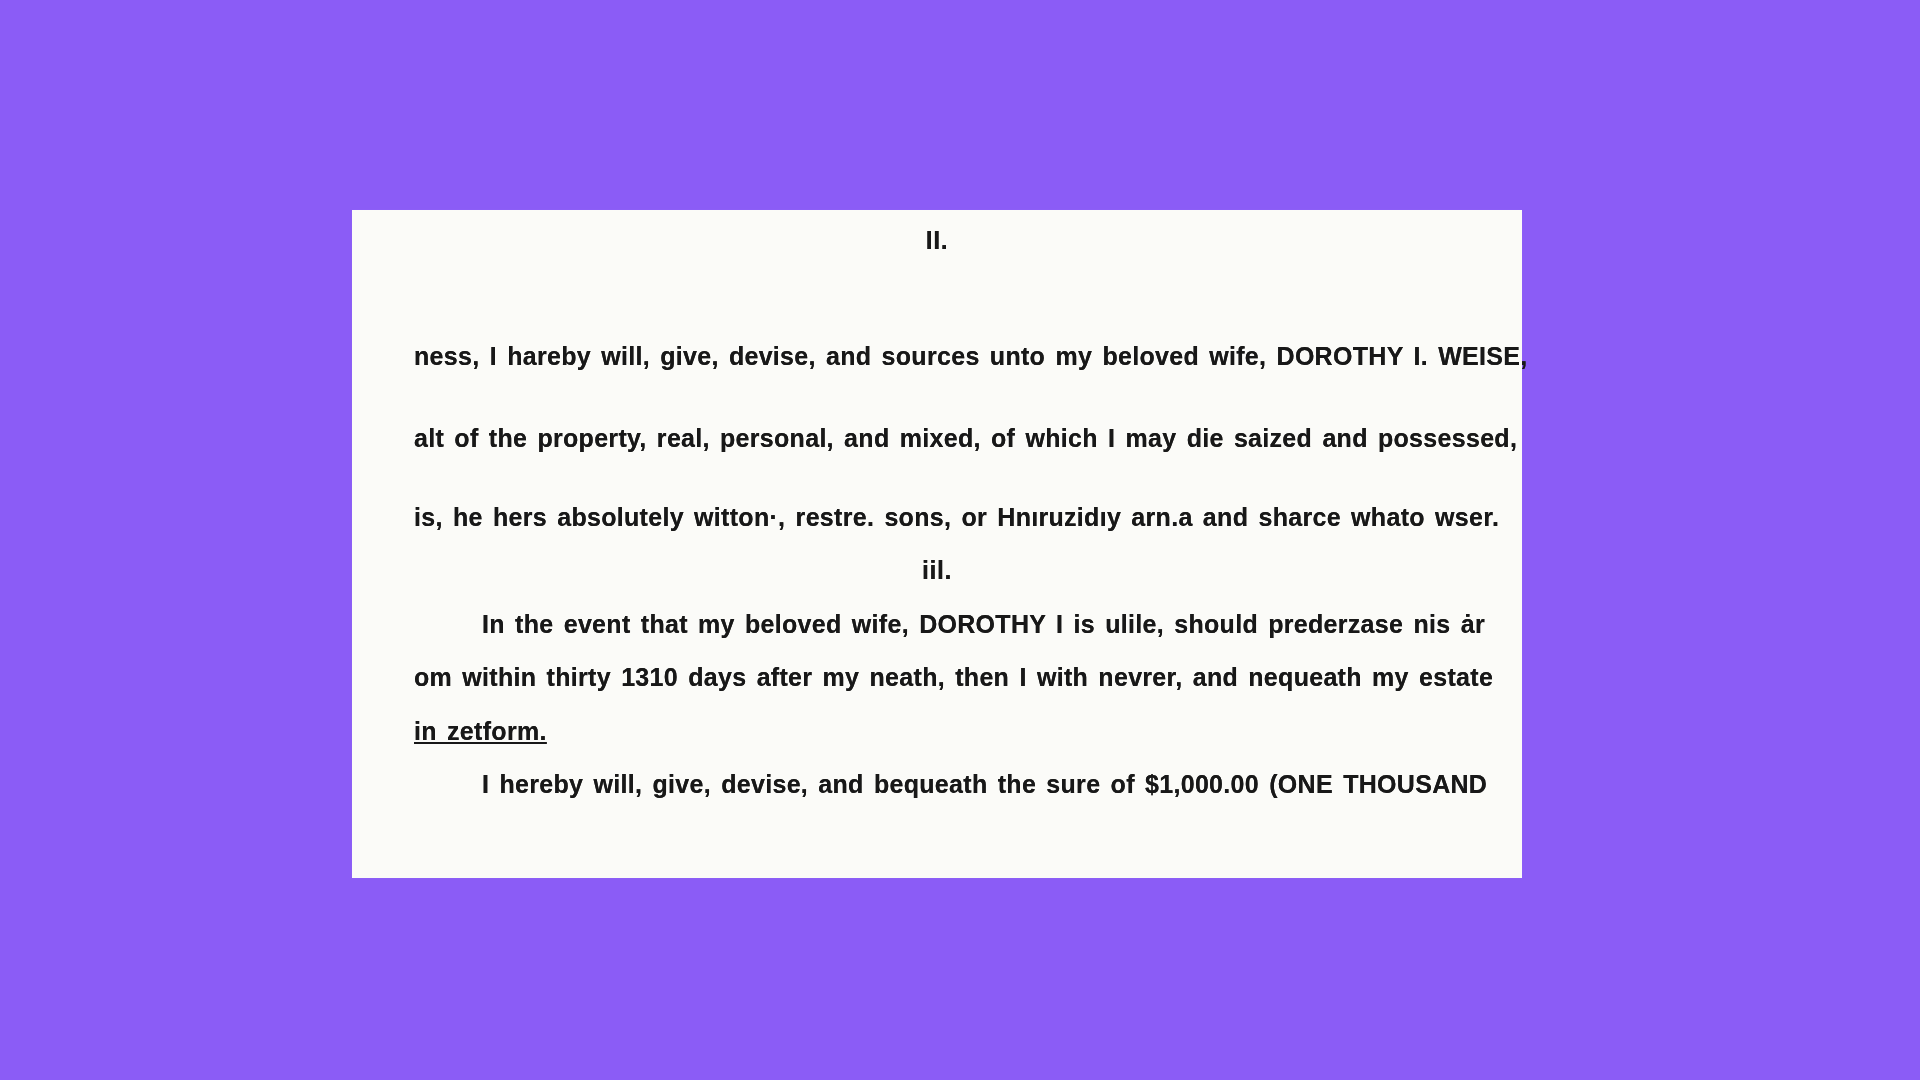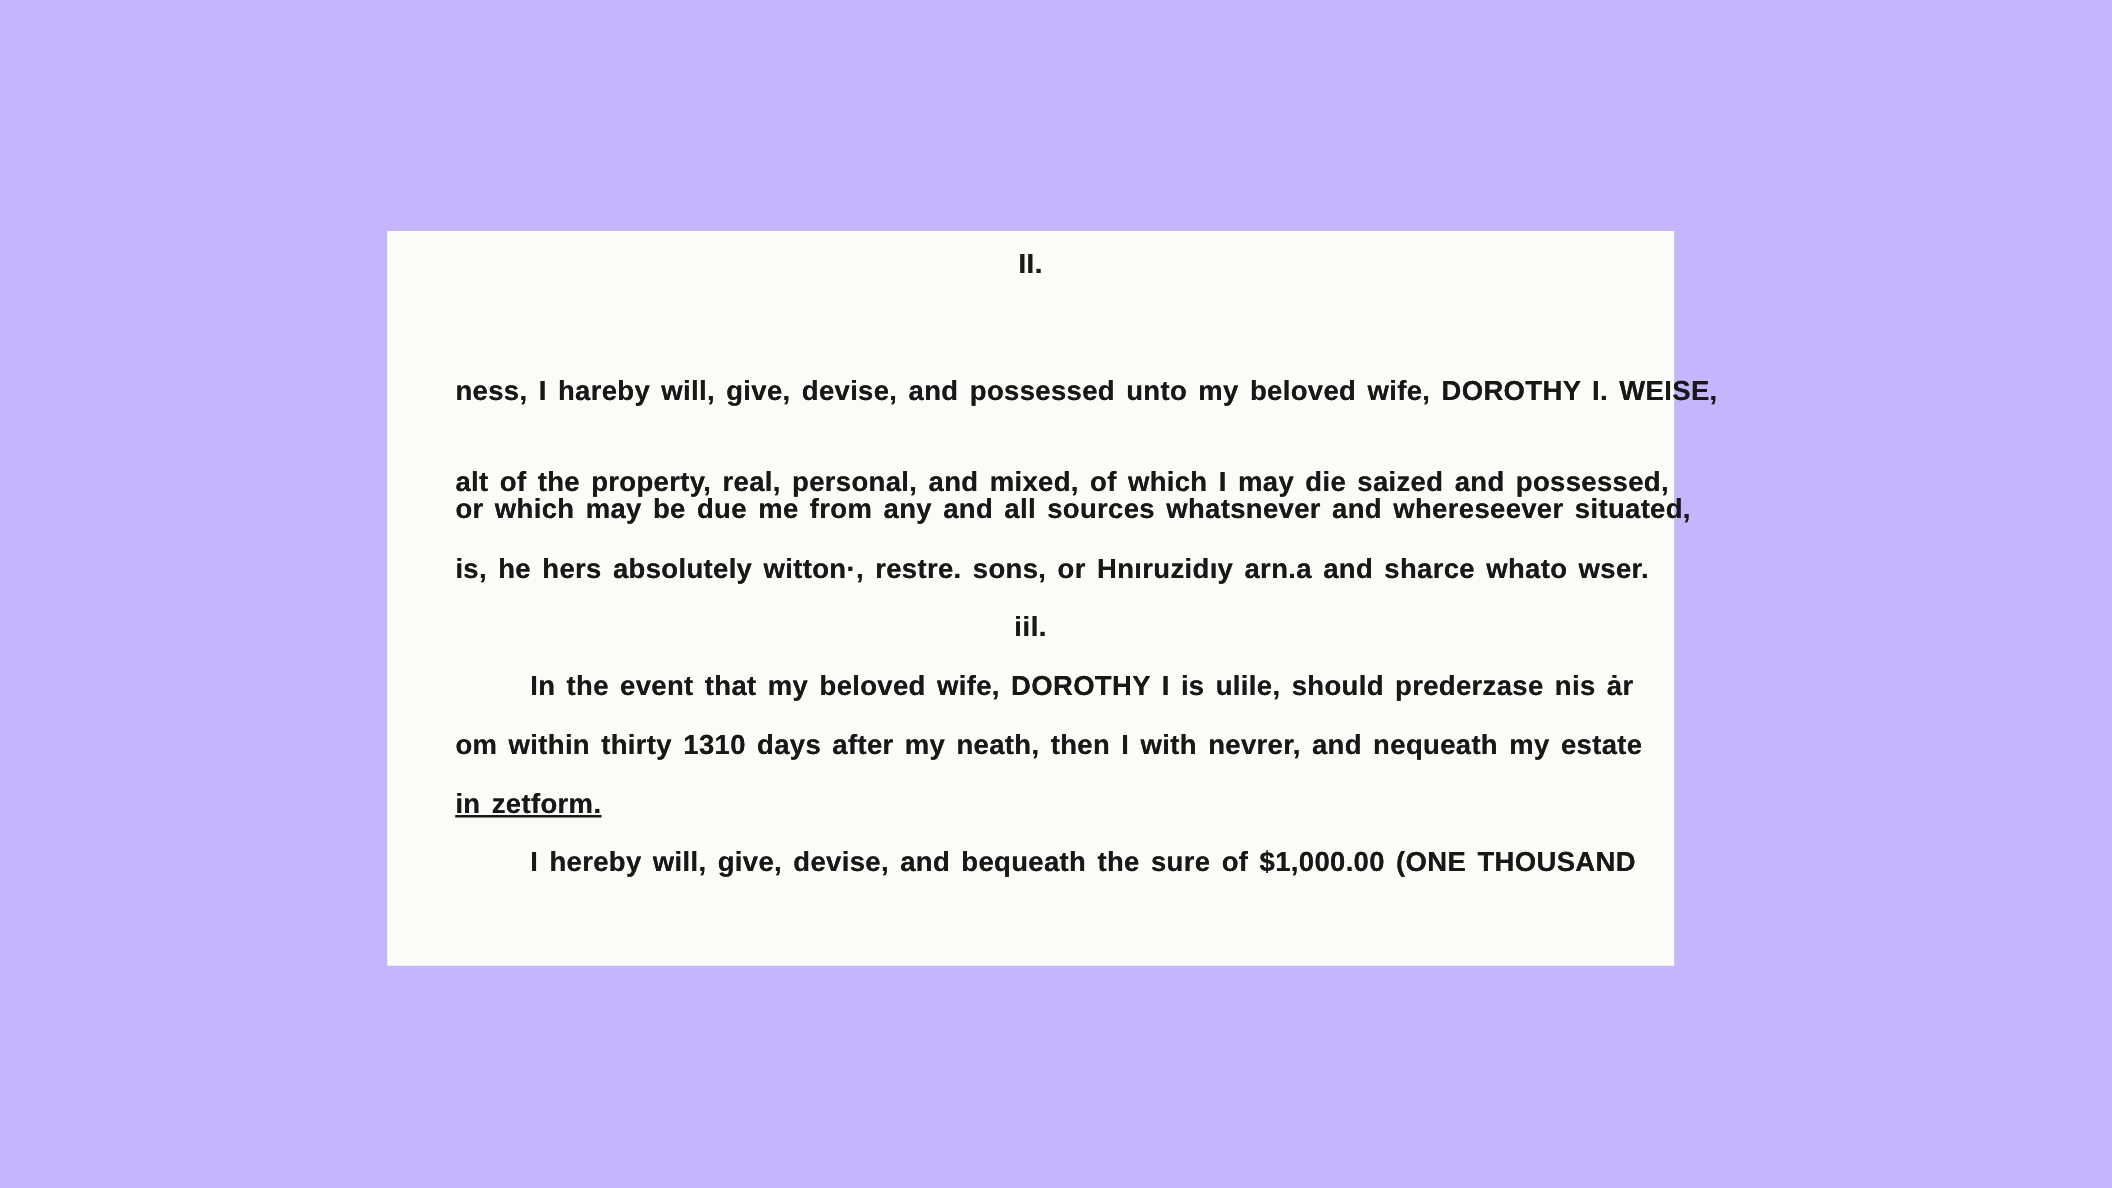--- a/index.html
+++ b/index.html
@@ -7,21 +7,21 @@
     padding: 0;
     width: 1920px;
     height: 1080px;
     background: #000000;
     overflow: hidden;
     font-family: "Liberation Sans", sans-serif;
   }
   .viewer {
     position: absolute;
     inset: 0;
-    background: #c4b5fd;
+    background: #8b5cf6;
   }
   .page {
     position: absolute;
     left: 352px;
     top: 210px;
     width: 1170px;
     height: 668px;
     background: #fbfbf8;
     box-shadow: 0 0 2px rgba(255,255,255,0.05);
   }
@@ -57,23 +57,22 @@
   .l-p3b { top: 614px; }
 </style>
 </head>
 <body>
 
 <div class="viewer">
   <div class="page">
 
     <div class="tline heading h-ii">II.</div>
 
-    <div class="tline body-left l-p1b">ness, I hareby will, give, devise, and possessed unto my beloved wife, DOROTHY I. WEISE,</div>
+    <div class="tline body-left l-p1b">ness, I hareby will, give, devise, and sources unto my beloved wife, DOROTHY I. WEISE,</div>
     <div class="tline body-left l-p1c">alt of the property, real, personal, and mixed, of which I may die saized and possessed,</div>
-    <div class="tline body-left l-p1d">or which may be due me from any and all sources whatsnever and whereseever situated,</div>
     <div class="tline body-left l-p1e">is, he hers absolutely witton·, restre. sons, or Hnıruzidıy arn.a and sharce whato wser.</div>
 
     <div class="tline heading h-iii">iil.</div>
 
     <div class="tline indent-left l-p2a">In the event that my beloved wife, DOROTHY I is ulile, should prederzase nis ȧr</div>
     <div class="tline body-left l-p2b">om within thirty 1310 days after my neath, then I with nevrer, and nequeath my estate</div>
     <div class="tline body-left l-p2c">in zetform.</div>
 
     <div class="tline indent-left l-p3a">I hereby will, give, devise, and bequeath the sure of $1,000.00 (ONE THOUSAND</div>
 

